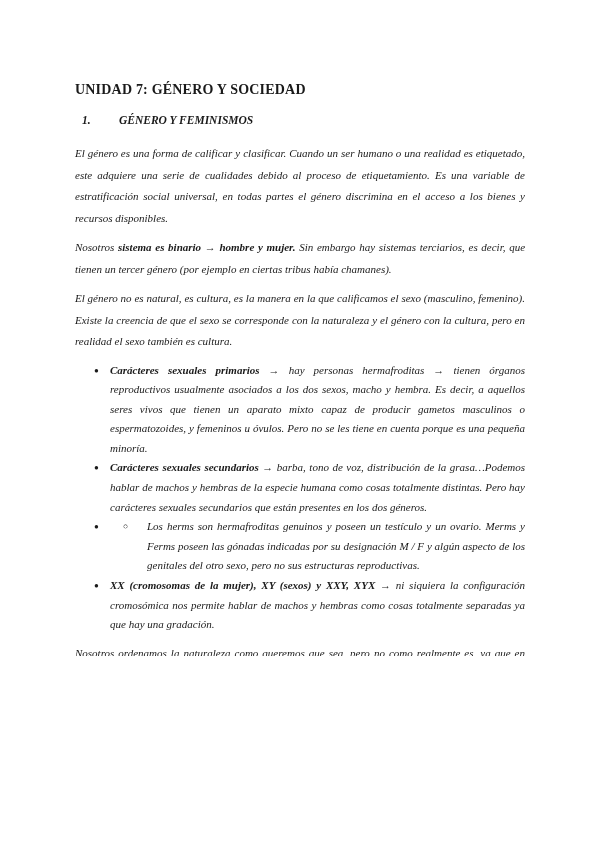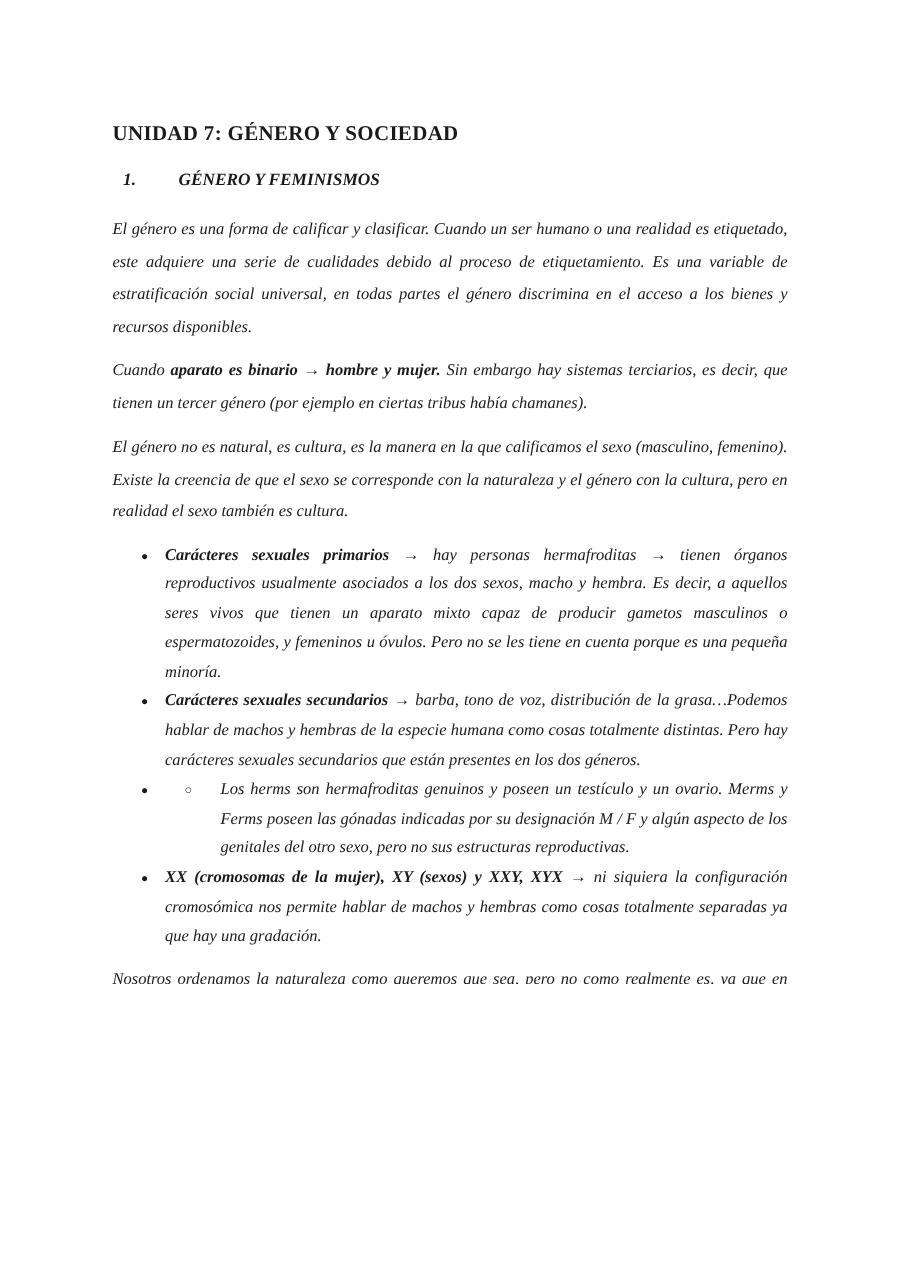--- a/index.html
+++ b/index.html
@@ -54,21 +54,21 @@
 
     <h1 class="doc-title">UNIDAD 7: GÉNERO Y SOCIEDAD</h1>
 
     <div class="section-heading">
       <span class="sec-num">1.</span>
       <span class="sec-title">GÉNERO Y FEMINISMOS</span>
     </div>
 
     <p class="body"><span>El género es una forma de calificar y clasificar. Cuando un ser humano o una realidad es etiquetado, este adquiere una serie de cualidades debido al proceso de etiquetamiento. Es una variable de estratificación social universal, en todas partes el género discrimina en el acceso a los bienes y recursos disponibles.</span></p>
 
-    <p class="body"><span>Cuando </span><b>aparato es binario → hombre y mujer.</b><span> Sin embargo hay sistemas terciarios, es decir, que tienen un tercer género (por ejemplo en ciertas tribus había chamanes).</span></p>
+    <p class="body"><span>Nosotros </span><b>sistema es binario → hombre y mujer.</b><span> Sin embargo hay sistemas terciarios, es decir, que tienen un tercer género (por ejemplo en ciertas tribus había chamanes).</span></p>
 
     <p class="body"><span>El género no es natural, es cultura, es la manera en la que calificamos el sexo (masculino, femenino). Existe la creencia de que el sexo se corresponde con la naturaleza y el género con la cultura, pero en realidad el sexo también es cultura.</span></p>
 
     <ul class="blist">
       <li>
         <span class="mark l1">●</span>
         <span class="li-body"><b>Carácteres sexuales primarios</b><span> → hay personas hermafroditas → tienen órganos reproductivos usualmente asociados a los dos sexos, macho y hembra. Es decir, a aquellos seres vivos que tienen un aparato mixto capaz de producir gametos masculinos o espermatozoides, y femeninos u óvulos. Pero no se les tiene en cuenta porque es una pequeña minoría.</span></span>
       </li>
       <li>
         <span class="mark l1">●</span>

